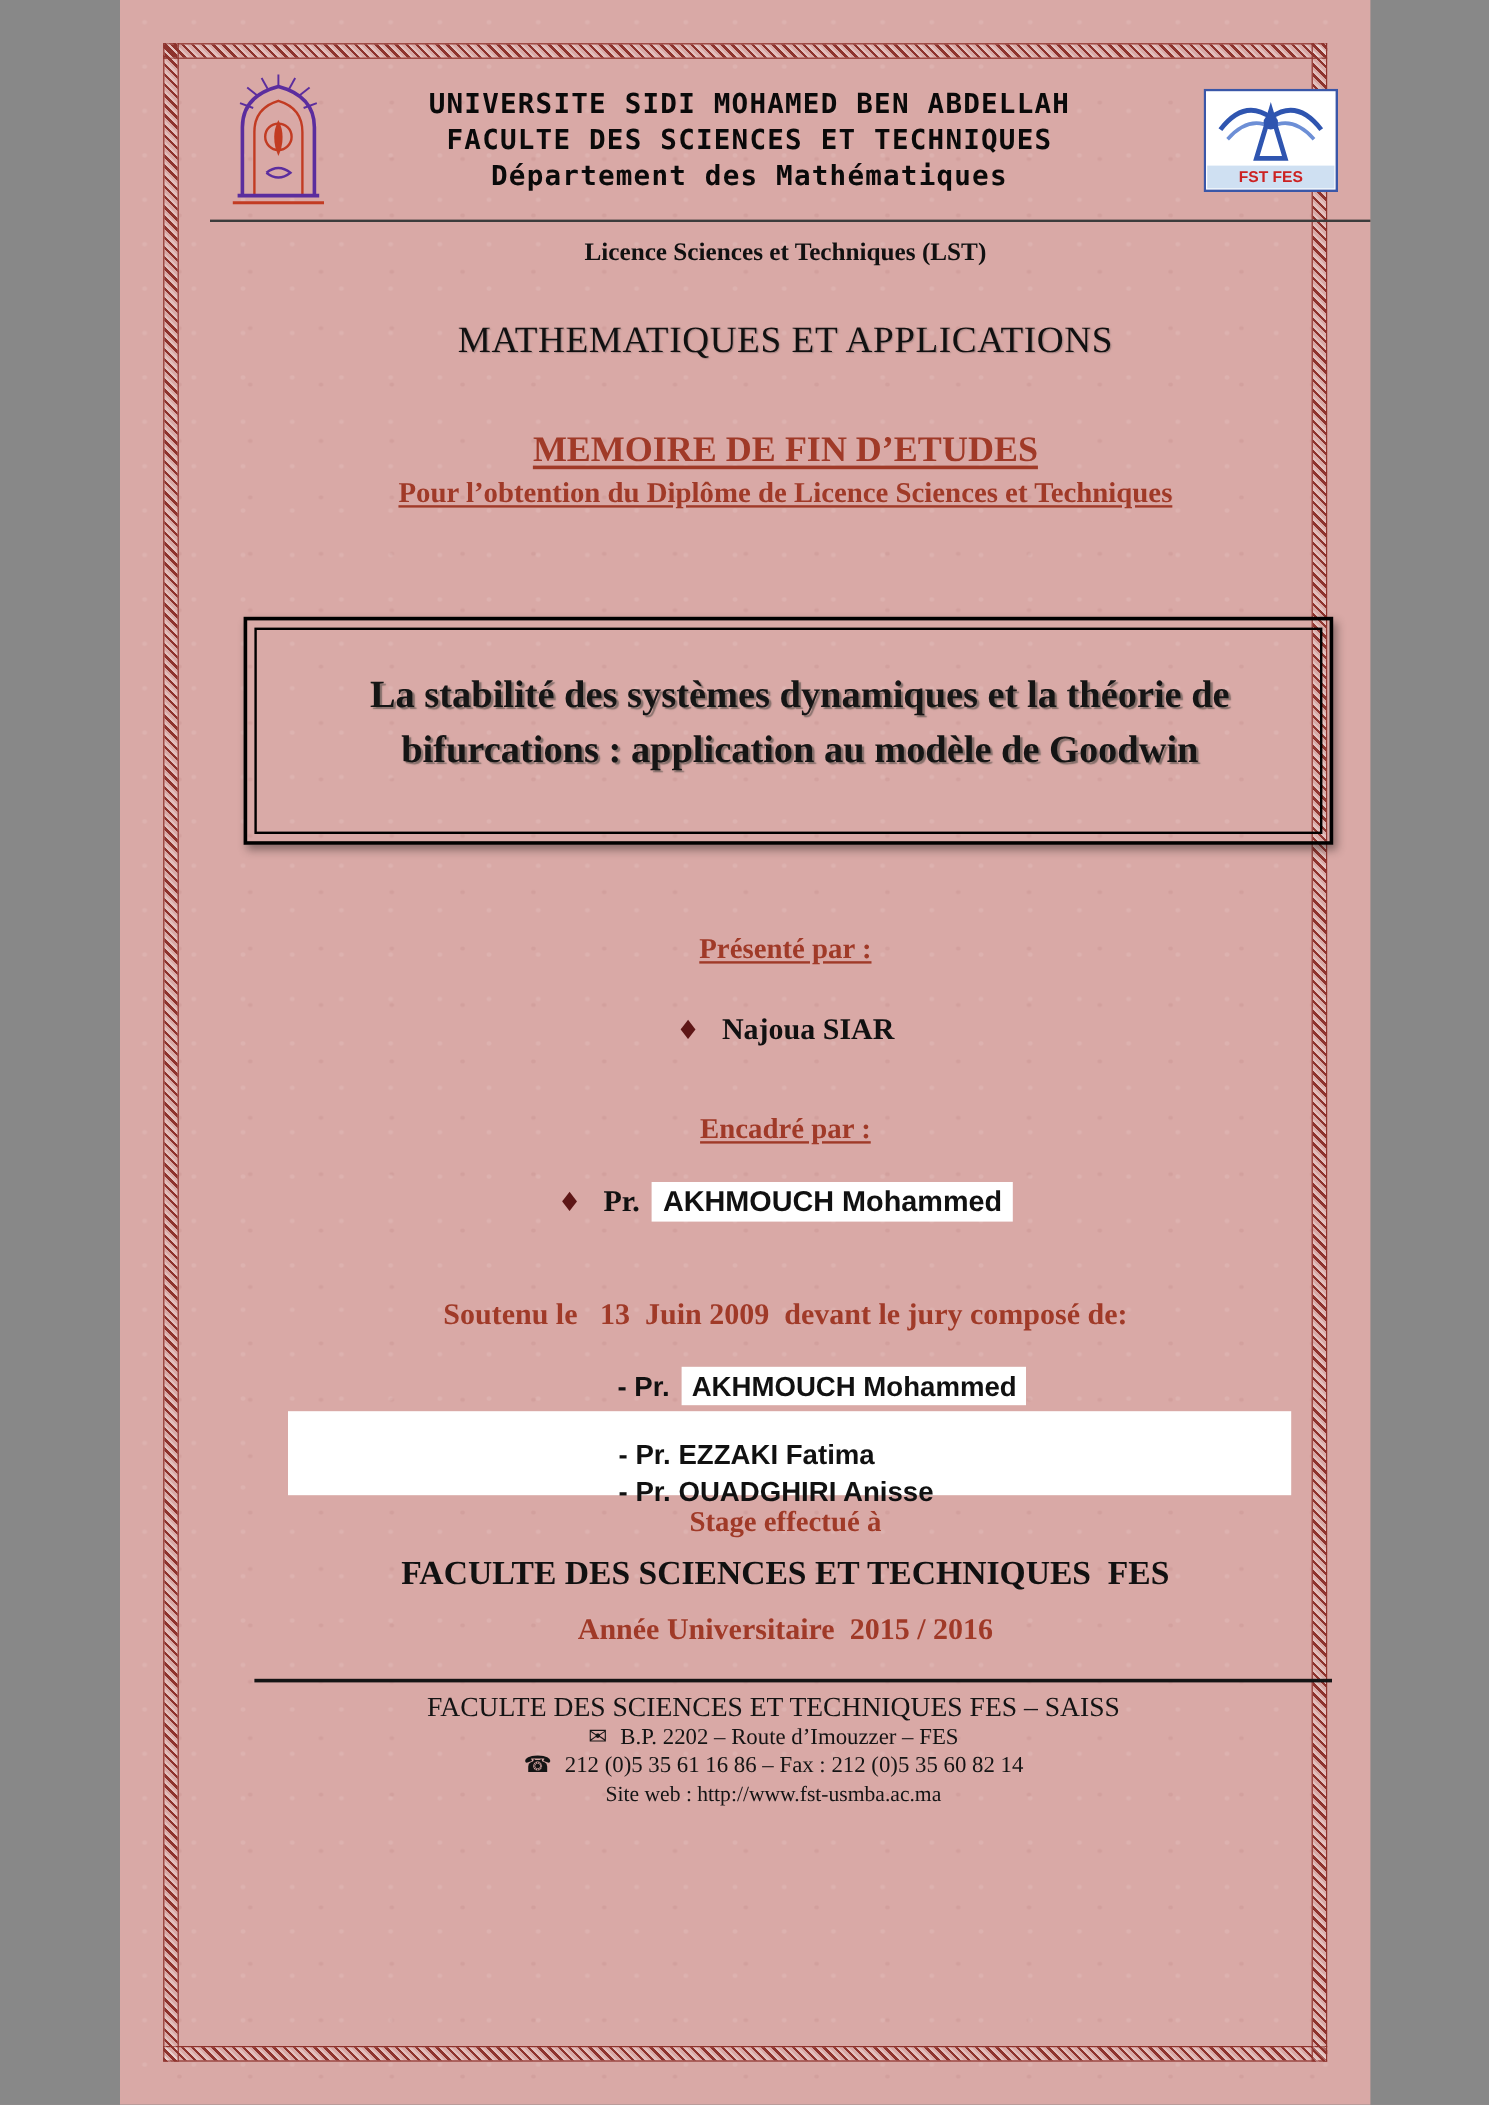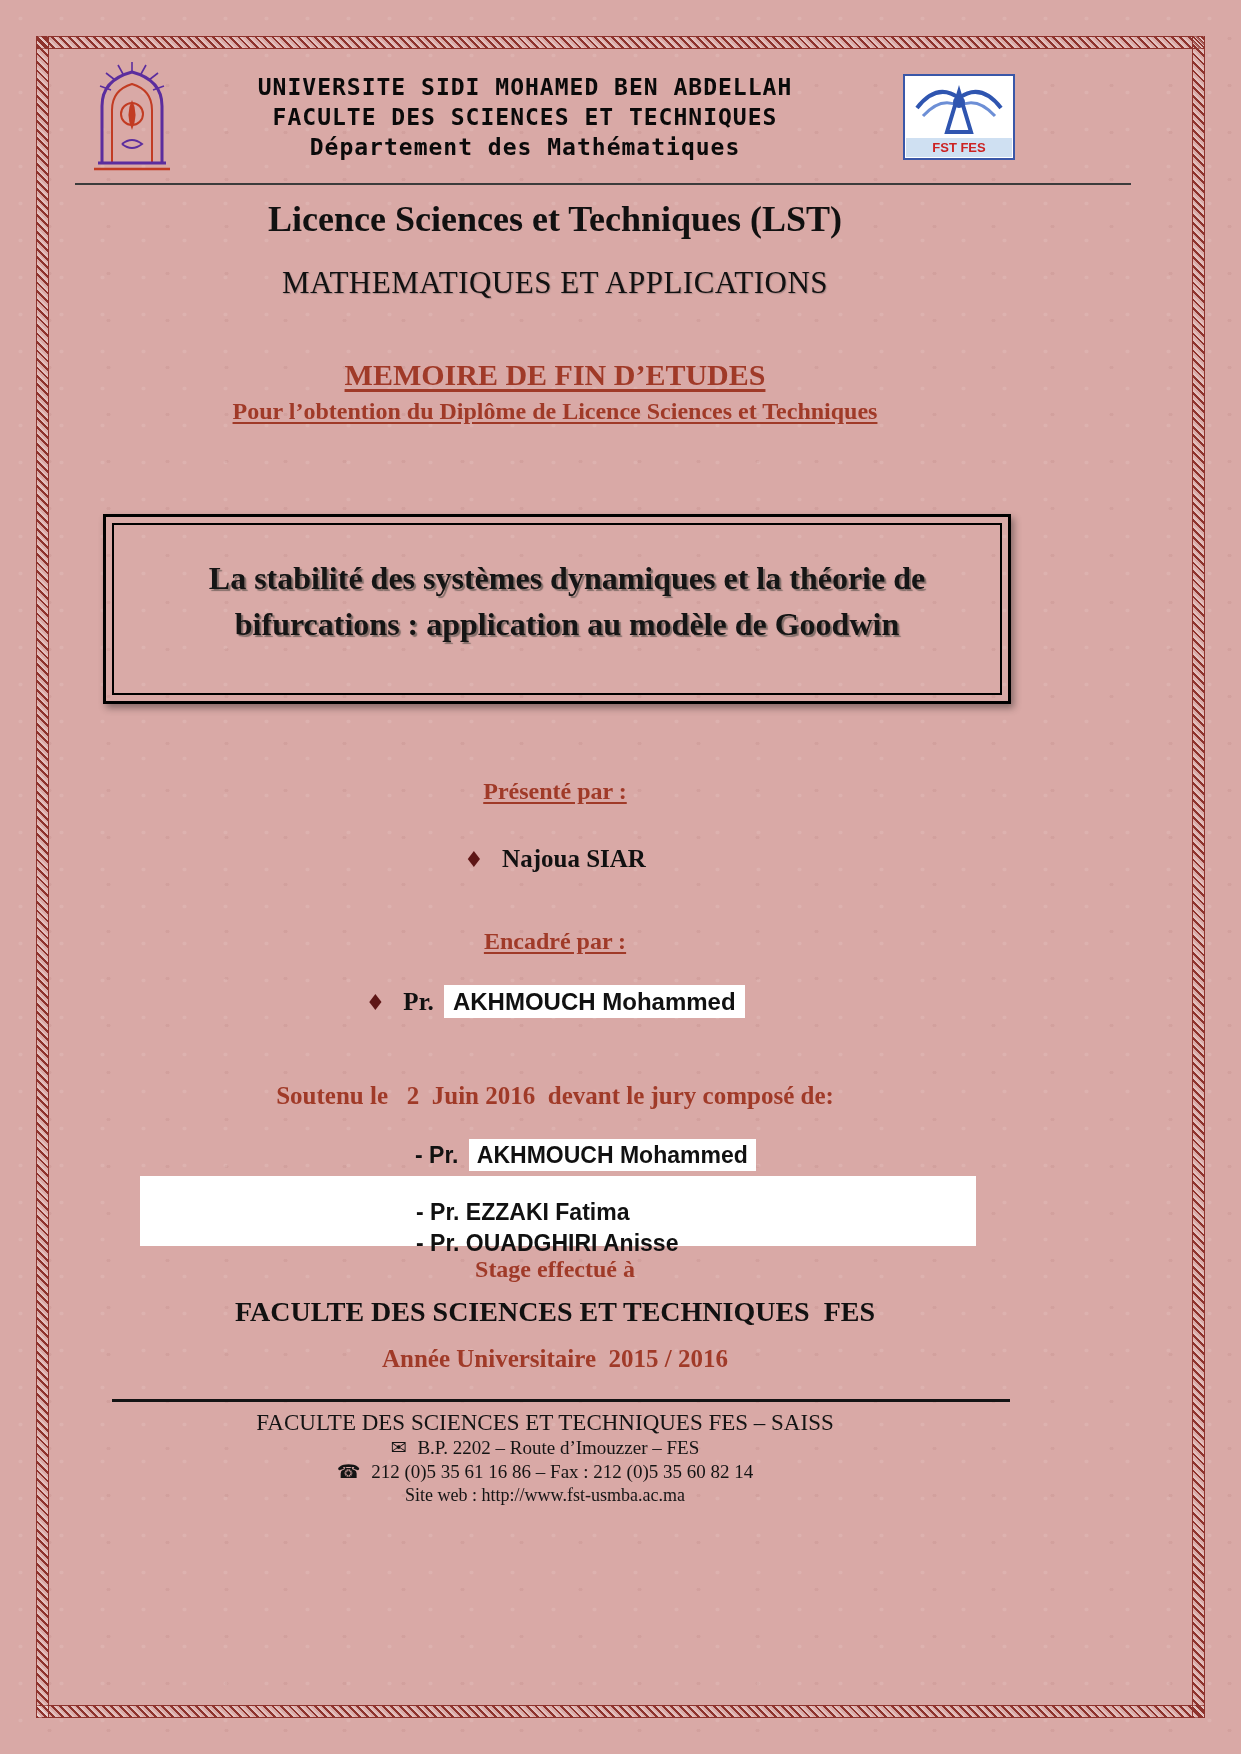--- a/index.html
+++ b/index.html
@@ -1,18 +1,18 @@
 <!DOCTYPE html>
 <html><head>
 <meta charset="utf-8">
 <style>
   html,body { margin:0; padding:0; background:#888; }
   .page {
     position:relative;
-    width:1241px; height:1754px;
+    width:1042px; height:1754px;
     margin:0 auto;
     background-color:#d9a9a6;
     background-image:
       radial-gradient(rgba(255,255,255,0.10) 1.5px, transparent 2.5px),
       radial-gradient(rgba(140,70,70,0.09) 1.5px, transparent 2.5px);
     background-size: 41px 37px, 59px 47px;
     background-position: 0 0, 20px 15px;
     font-family:"Liberation Serif", serif;
     color:#111;
     overflow:hidden;
@@ -37,21 +37,21 @@
     font-family:"DejaVu Sans Mono","Liberation Mono",monospace;
     font-weight:bold; font-size:23px; line-height:30px; letter-spacing:1px;
     color:#0a0a0a;
   }
 
   .rule-top { position:absolute; left:75px; top:183px; width:1056px; border-top:2px solid #3c3c3c; }
   .rule-bottom { position:absolute; left:112px; top:1399px; width:898px; border-top:3px solid #141414; }
 
   .cc { position:absolute; left:75px; width:960px; text-align:center; }
 
-  .licence   { top:198px; font-size:36px; font-weight:bold; }
+  .licence   { top:198px; font-size:21px; font-weight:bold; }
   .specialty { top:265px; font-size:31px; font-weight:normal; letter-spacing:0.5px; text-shadow:1px 1px 1px rgba(120,100,100,0.5); }
 
   .accent { color:#a03a28; }
   .memoire-title { top:358px; font-size:30px; font-weight:bold; text-decoration:underline; text-underline-offset:4px; }
   .memoire-sub   { top:398px; font-size:24px; font-weight:bold; text-decoration:underline; text-underline-offset:3px; }
 
   .title-box {
     position:absolute; left:103px; top:514px; width:902px; height:184px;
     border:3px solid #000; background:rgba(255,255,255,0.02);
     box-shadow:3px 4px 7px rgba(40,30,30,0.45);
@@ -180,21 +180,21 @@
   </div>
 
   <div class="cc accent section-label encadre">Encadré par :</div>
 
   <div class="cc name-row row-super">
     <span class="diamond">♦</span>
     <span>Pr.</span>
     <span class="hl-name">AKHMOUCH Mohammed</span>
   </div>
 
-  <div class="cc accent soutenu">Soutenu le   2  Juin 2016  devant le jury composé de:</div>
+  <div class="cc accent soutenu">Soutenu le   13  Juin 2009  devant le jury composé de:</div>
 
   <div class="jury-line1">
     <span>- Pr.</span>
     <span class="hl-name">AKHMOUCH Mohammed</span>
   </div>
 
   <div class="jury-block">
     <div class="jury-row">
       <span>- Pr.</span>
       <span>EZZAKI Fatima</span>

